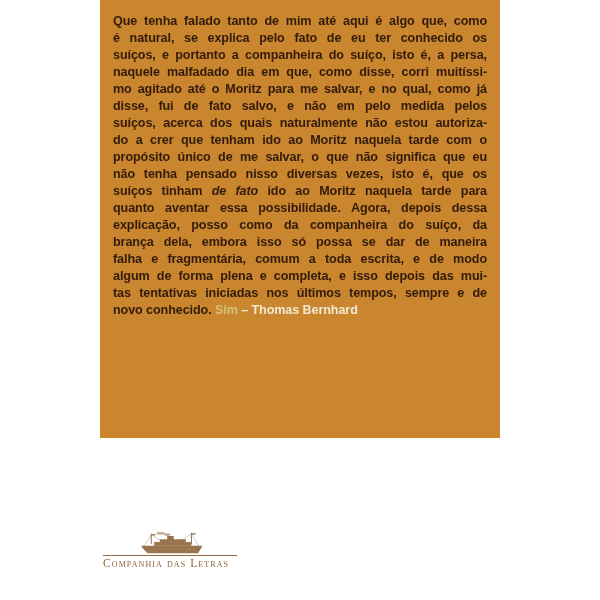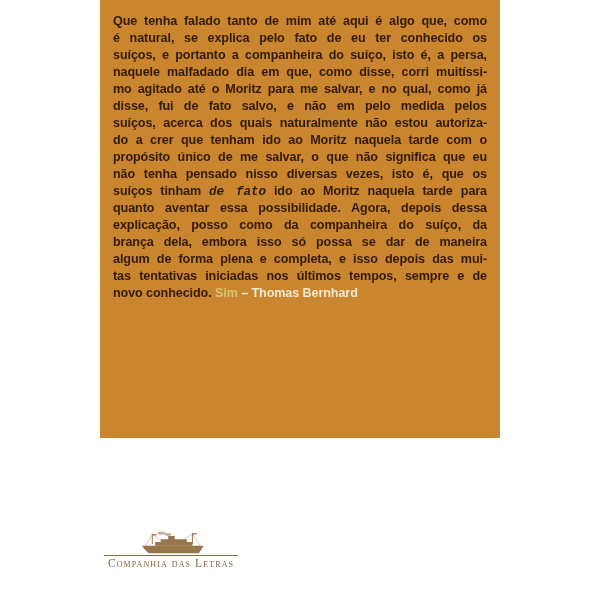--- a/index.html
+++ b/index.html
@@ -38,32 +38,31 @@
   }
   .line {
     height: 17px;
     text-align: justify;
     text-align-last: justify;
     white-space: normal;
   }
   .line.last {
     text-align-last: left;
   }
-  .seg-italic { font-style: italic; font-family: Liberation Mono, monospace; }
+  .seg-italic { font-style: italic; }
   .seg-highlight { color: var(--title-color, #d2c474); }
   .seg-author { color: var(--author-color, #f0e8d2); }
 
   .publisher {
     position: absolute;
     left: 3px;
     top: 529px;
     width: 136px;
     display: flex;
     flex-direction: column;
-    align-items: center;
   }
   .ship-svg {
     display: block;
     width: 134px;
     height: 28px;
     opacity: 0.8;
   }
   .pub-divider {
     width: 134px;
     height: 0;
@@ -96,20 +95,21 @@
         <div class="line"><span>mo agitado até o Moritz para me salvar, e no qual, como já</span></div>
         <div class="line"><span>disse, fui de fato salvo, e não em pelo medida pelos</span></div>
         <div class="line"><span>suíços, acerca dos quais naturalmente não estou autoriza-</span></div>
         <div class="line"><span>do a crer que tenham ido ao Moritz naquela tarde com o</span></div>
         <div class="line"><span>propósito único de me salvar, o que não significa que eu</span></div>
         <div class="line"><span>não tenha pensado nisso diversas vezes, isto é, que os</span></div>
         <div class="line"><span>suíços tinham </span><span class="seg-italic">de fato</span><span> ido ao Moritz naquela tarde para</span></div>
         <div class="line"><span>quanto aventar essa possibilidade. Agora, depois dessa</span></div>
         <div class="line"><span>explicação, posso como da companheira do suíço, da</span></div>
         <div class="line"><span>brança dela, embora isso só possa se dar de maneira</span></div>
+        <div class="line"><span>falha e fragmentária, comum a toda escrita, e de modo</span></div>
         <div class="line"><span>algum de forma plena e completa, e isso depois das mui-</span></div>
         <div class="line"><span>tas tentativas iniciadas nos últimos tempos, sempre e de</span></div>
         <div class="line last"><span>novo conhecido. </span><span class="seg-highlight">Sim</span><span class="seg-author"> – Thomas Bernhard</span></div>
       </div>
 
     <div class="publisher">
       <svg class="ship-svg" viewBox="0 0 134 30" xmlns="http://www.w3.org/2000/svg" fill="none">
 
         <ellipse cx="57" cy="4.5" rx="4.5" ry="1.6" fill="var(--pub-color,#7e5220)" opacity="0.55"></ellipse>
         <ellipse cx="64" cy="6" rx="3.5" ry="1.4" fill="var(--pub-color,#7e5220)" opacity="0.6"></ellipse>

